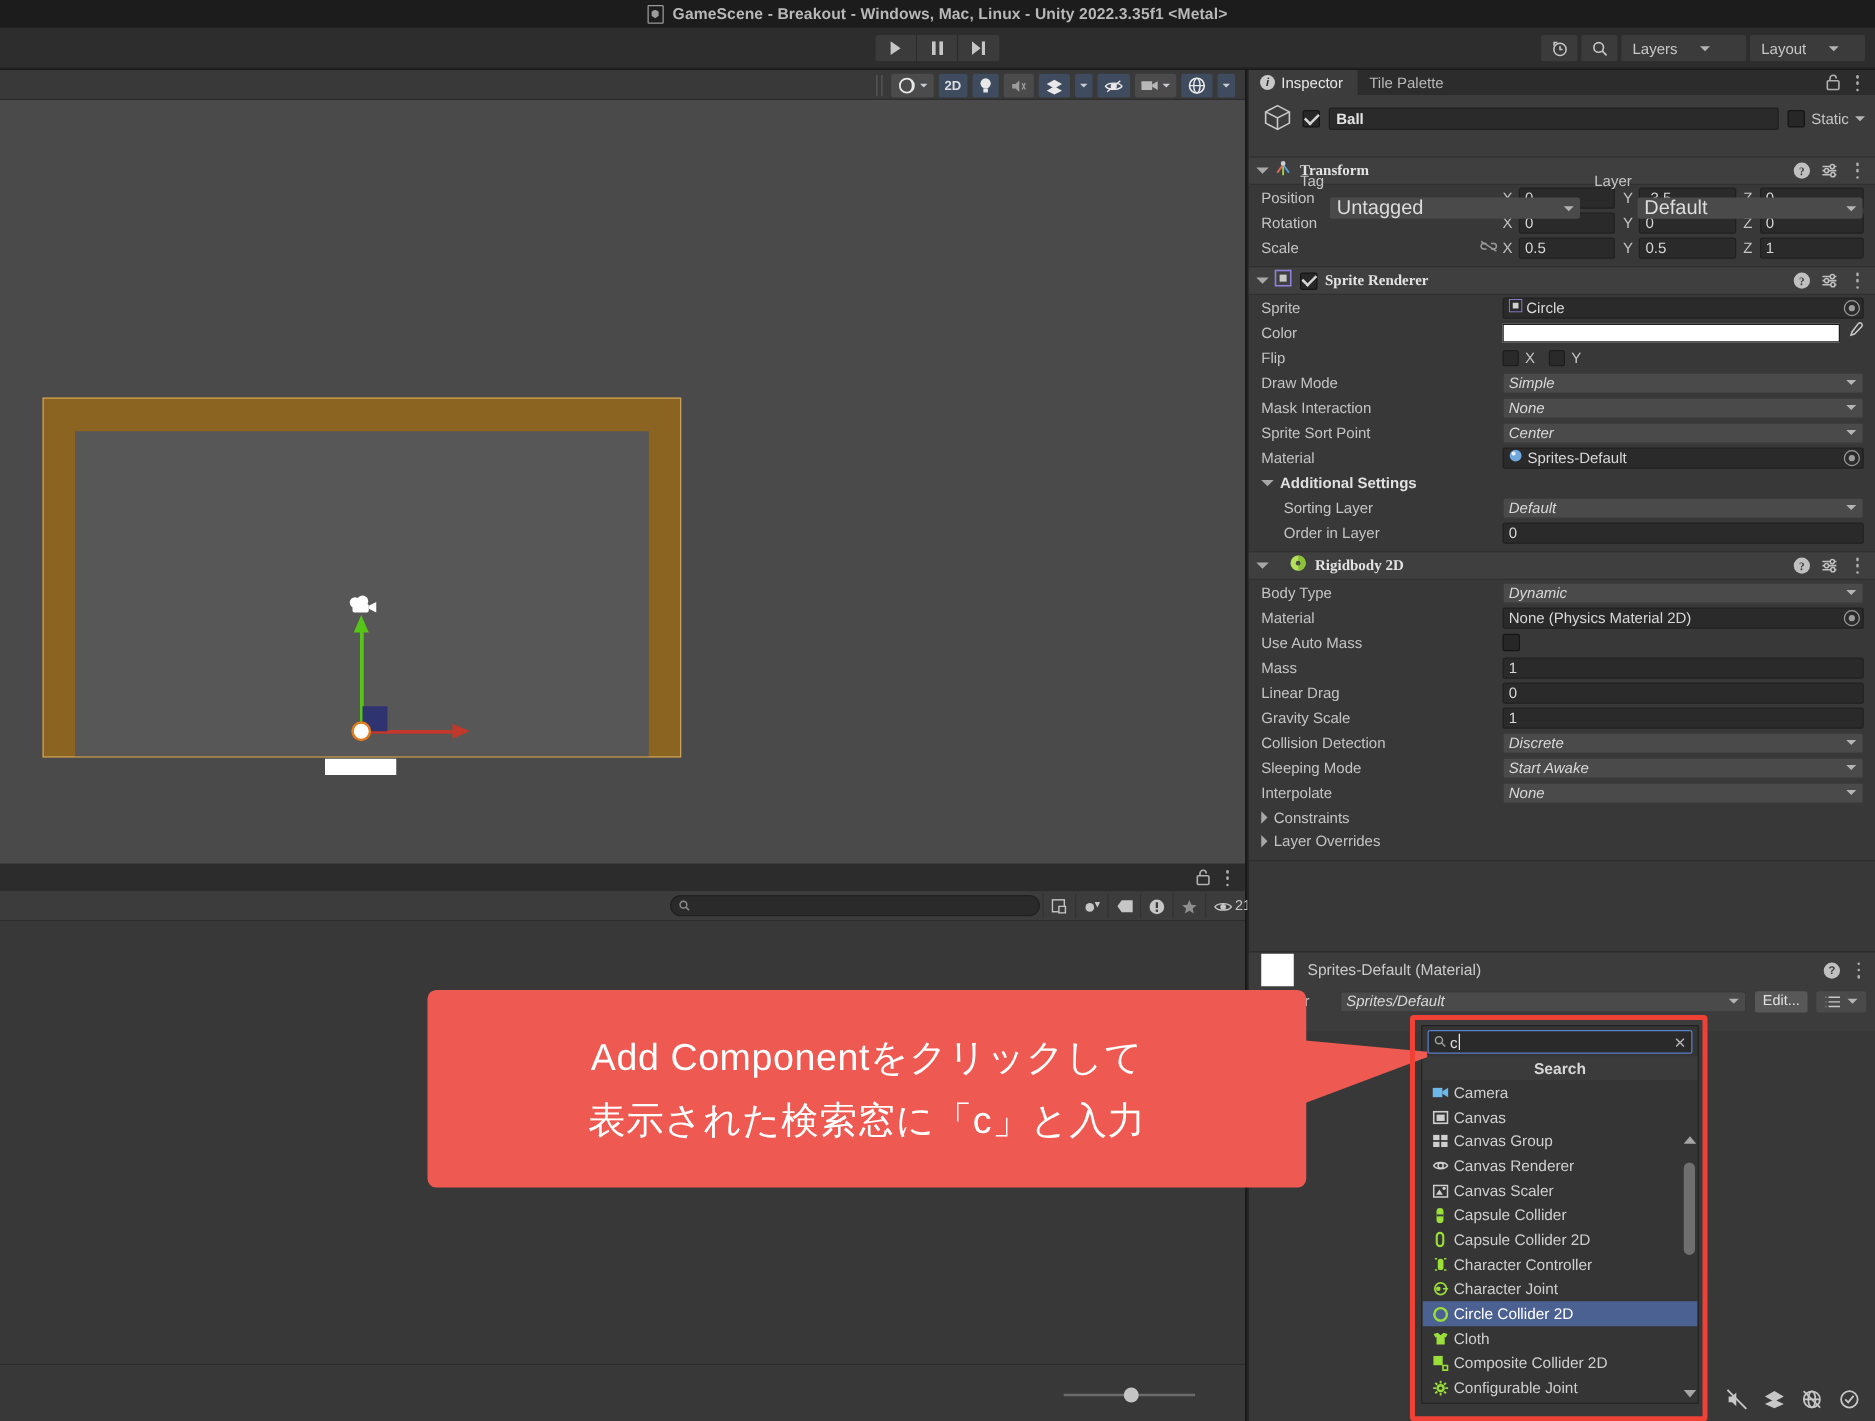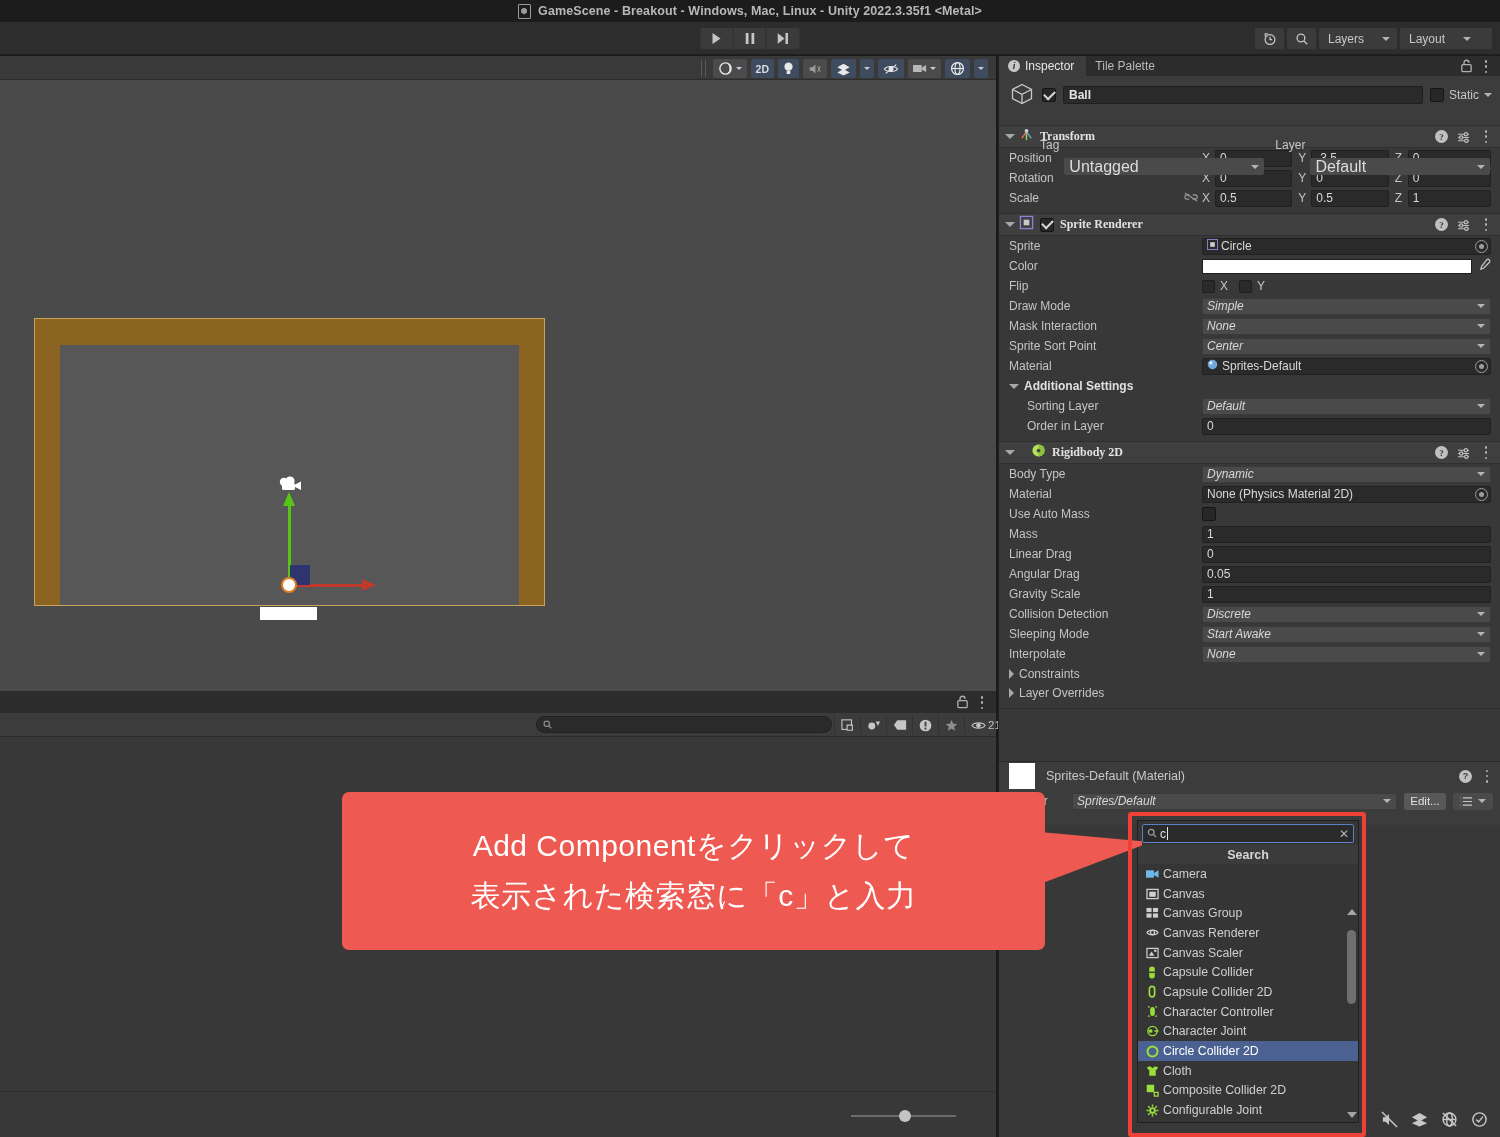--- a/index.html
+++ b/index.html
@@ -276,21 +276,21 @@
             <path d="M8 5.4 V8.6 H10.4"></path>
             <path d="M2.6 5.2 L2.6 2.2 L5.6 2.2"></path>
         </svg>
       </div>
       <div class="rtbtn">
         <svg width="14" height="14" viewBox="0 0 16 16" fill="none" stroke="#c6c6c6" stroke-width="1.5">
           <circle cx="6.8" cy="6.8" r="4.4"></circle>
             <path d="M10.2 10.2 L14 14"></path>
         </svg>
       </div>
-      <div class="dropbtn" style="width:78px">
+      <div class="dropbtn" style="width:100px">
         <span>Layers</span>
         <span class="caret"></span>
       </div>
       <div class="dropbtn" style="width:92px">
         <span>Layout</span>
         <span class="caret"></span>
       </div>
     </div>
   </div>
 
@@ -800,26 +800,20 @@
           </span>
       </div>
 
       <div class="row">
         <span class="lab">Linear Drag</span>
         <span class="fld">
             <span>0</span>
           </span>
       </div>
 
-      <div class="row">
-        <span class="lab">Angular Drag</span>
-        <span class="fld">
-            <span>0.05</span>
-          </span>
-      </div>
 
       <div class="row">
         <span class="lab">Gravity Scale</span>
         <span class="fld">
             <span>1</span>
           </span>
       </div>
 
       <div class="row">
         <span class="lab">Collision Detection</span>

